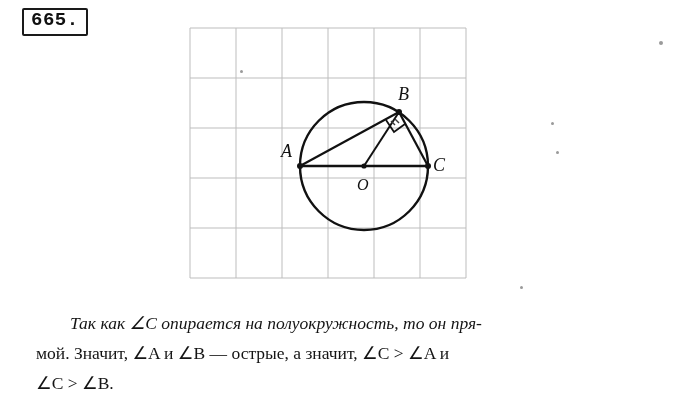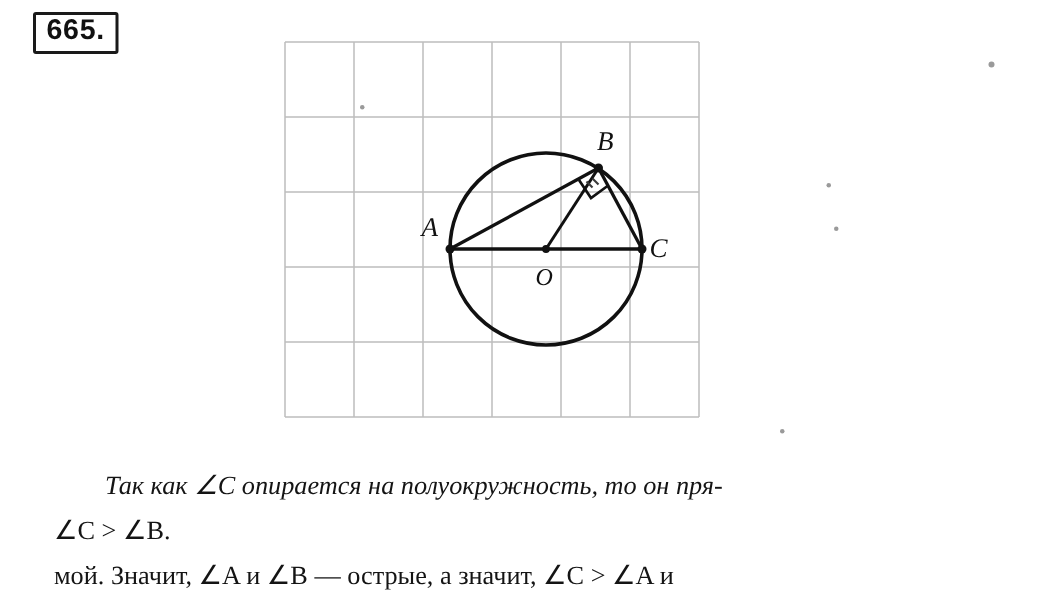--- a/index.html
+++ b/index.html
@@ -21,21 +21,21 @@
   }
 
   
   .number-box {
     position: absolute;
     left: 22px;
     top: 8px;
     border: 2px solid #1a1a1a;
     border-radius: 2px;
     padding: 1px 7px 3px 7px;
-    font-family: Liberation Sans, sans-serif;
+    font-family: Liberation Mono, monospace;
     font-weight: bold;
     font-size: 19px;
     letter-spacing: 0.5px;
     line-height: 1.05;
     color: #111;
     background: #fff;
   }
 
   
   .figure {
@@ -131,17 +131,17 @@
 
       <text x="95" y="133" font-family="Liberation Serif, serif" font-style="italic" font-size="18" fill="#111">A</text>
       <text x="212" y="76" font-family="Liberation Serif, serif" font-style="italic" font-size="18" fill="#111">B</text>
       <text x="247" y="147" font-family="Liberation Serif, serif" font-style="italic" font-size="18" fill="#111">C</text>
       <text x="171" y="166" font-family="Liberation Serif, serif" font-style="italic" font-size="16" fill="#111">O</text>
     </svg>
   </div>
 
   <div class="text-block">
     <div class="text-line indent">Так как ∠C опирается на полуокружность, то он пря-</div>
+    <div class="text-line">мой. Значит, ∠A и ∠B — острые, а значит, ∠C &gt; ∠A и</div>
     <div class="text-line">∠C &gt; ∠B.</div>
-    <div class="text-line">мой. Значит, ∠A и ∠B — острые, а значит, ∠C &gt; ∠A и</div>
   </div>
 
 </div>
 
 </body></html>

